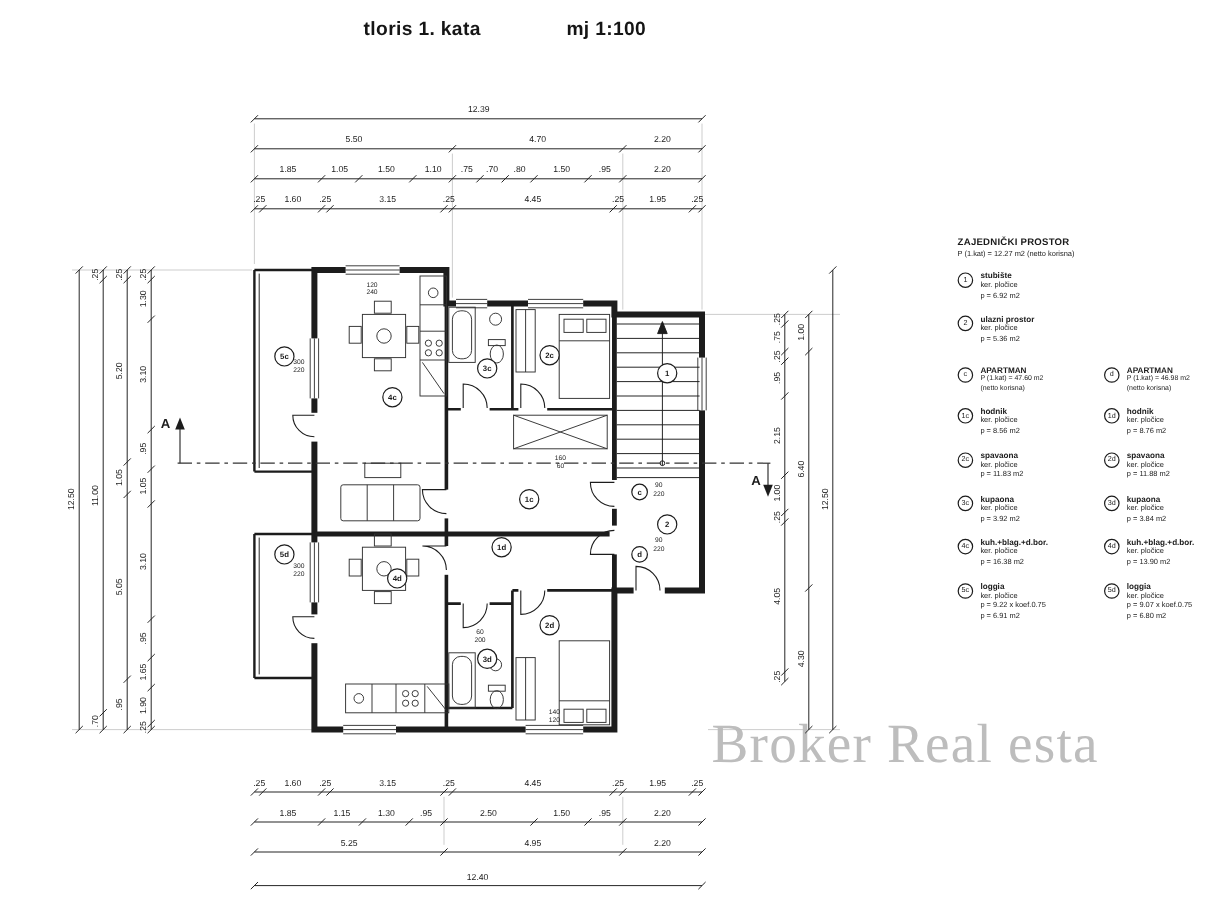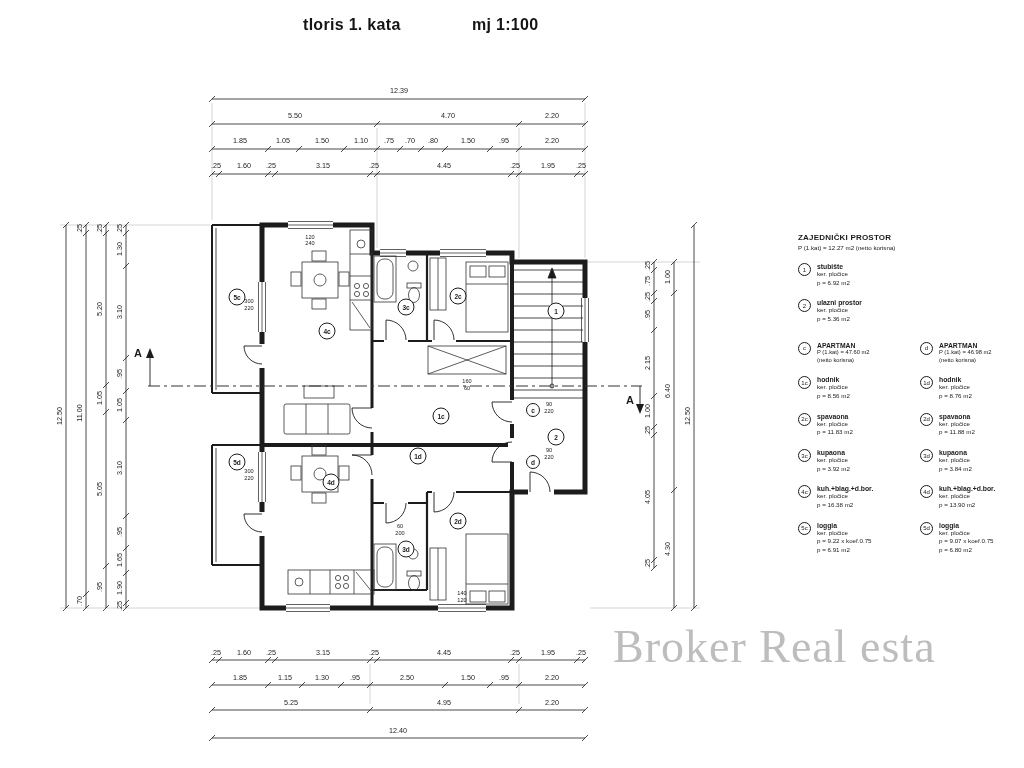--- a/index.html
+++ b/index.html
@@ -4,29 +4,29 @@
 <style>
   html,body{margin:0;padding:0;}
   body{
     width:1024px;height:768px;position:relative;overflow:hidden;
     background:#ffffff;font-family:"Liberation Sans",sans-serif;color:#1c1c1c;
   }
   .page-title{position:absolute;top:16px;font-size:16px;font-weight:bold;color:#151515;letter-spacing:.3px;text-align:right;}
   .t-main{left:303px;}
   .t-scale{left:472px;}
   .watermark{
-    position:absolute;left:593px;top:620px;font-family:"Liberation Serif",serif;
-    font-size:46px;color:#bdbdbd;white-space:nowrap;letter-spacing:1px;margin-left:20px;
+    position:absolute;left:593px;top:593px;font-family:"Liberation Serif",serif;
+    font-size:46px;color:#bdbdbd;white-space:nowrap;letter-spacing:1px;
   }
   svg{position:absolute;left:0;top:0;}
   .dt{font-family:"Liberation Sans",sans-serif;font-size:7.2px;fill:#1c1c1c;text-anchor:middle;}
   .an{font-family:"Liberation Sans",sans-serif;font-size:5.6px;fill:#1c1c1c;text-anchor:middle;}
   .rc{font-family:"Liberation Sans",sans-serif;font-size:6.5px;font-weight:bold;fill:#1c1c1c;text-anchor:middle;}
   .sec{font-family:"Liberation Sans",sans-serif;font-size:11px;font-weight:bold;fill:#1c1c1c;text-anchor:middle;}
-  .legend{position:absolute;left:798px;top:197px;width:222px;color:#1b1b1b;margin-top:36px;}
+  .legend{position:absolute;left:798px;top:197px;width:222px;color:#1b1b1b;}
   .lg-title{font-size:8px;font-weight:bold;letter-spacing:.2px;}
   .lg-sub{font-size:6.2px;margin-top:2px;}
   .lg-item{display:flex;gap:6px;margin-top:12px;align-items:flex-start;}
   .tag{width:11px;height:11px;border:1px solid #1b1b1b;border-radius:50%;font-size:6px;
        display:flex;align-items:center;justify-content:center;flex:none;background:#fff;}
   .lg-name{font-size:6.8px;font-weight:bold;}
   .lg-line{font-size:6.2px;line-height:1.4;}
   .ap-sub{font-size:5.8px;line-height:1.35;}
   .lg-cols{display:flex;gap:24px;margin-top:18px;}
   .lg-col{width:98px;}

